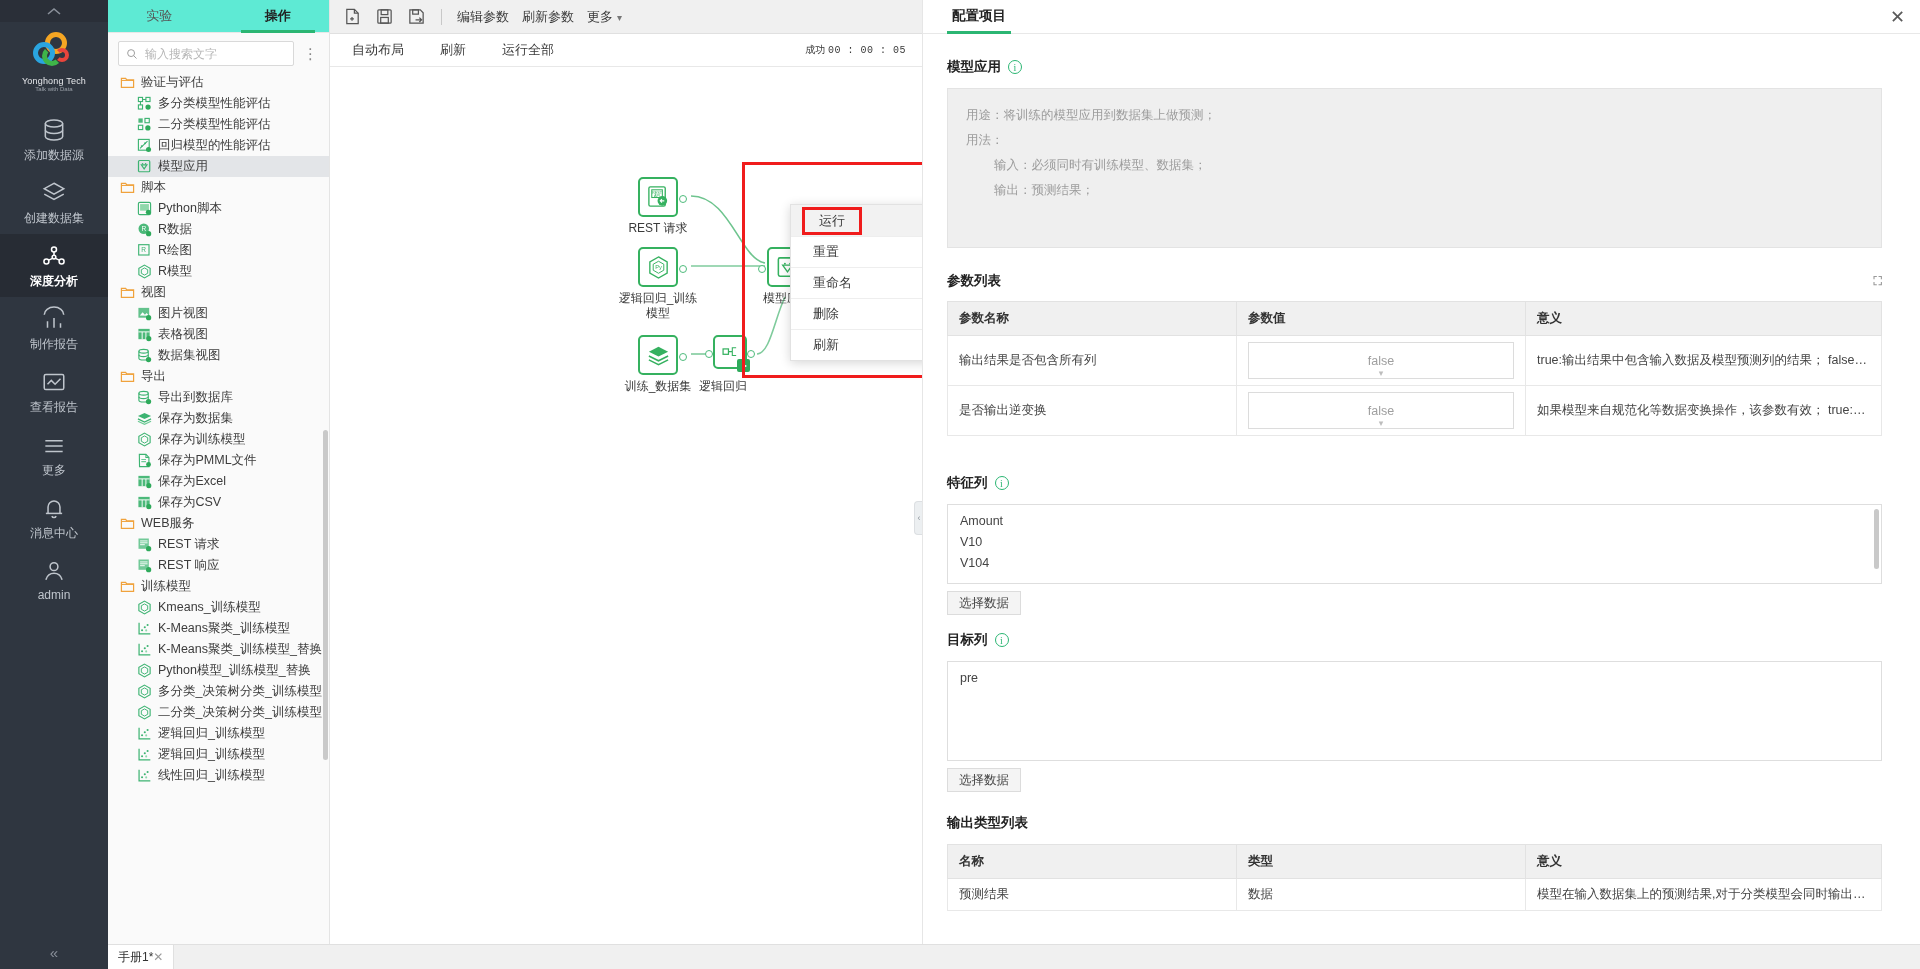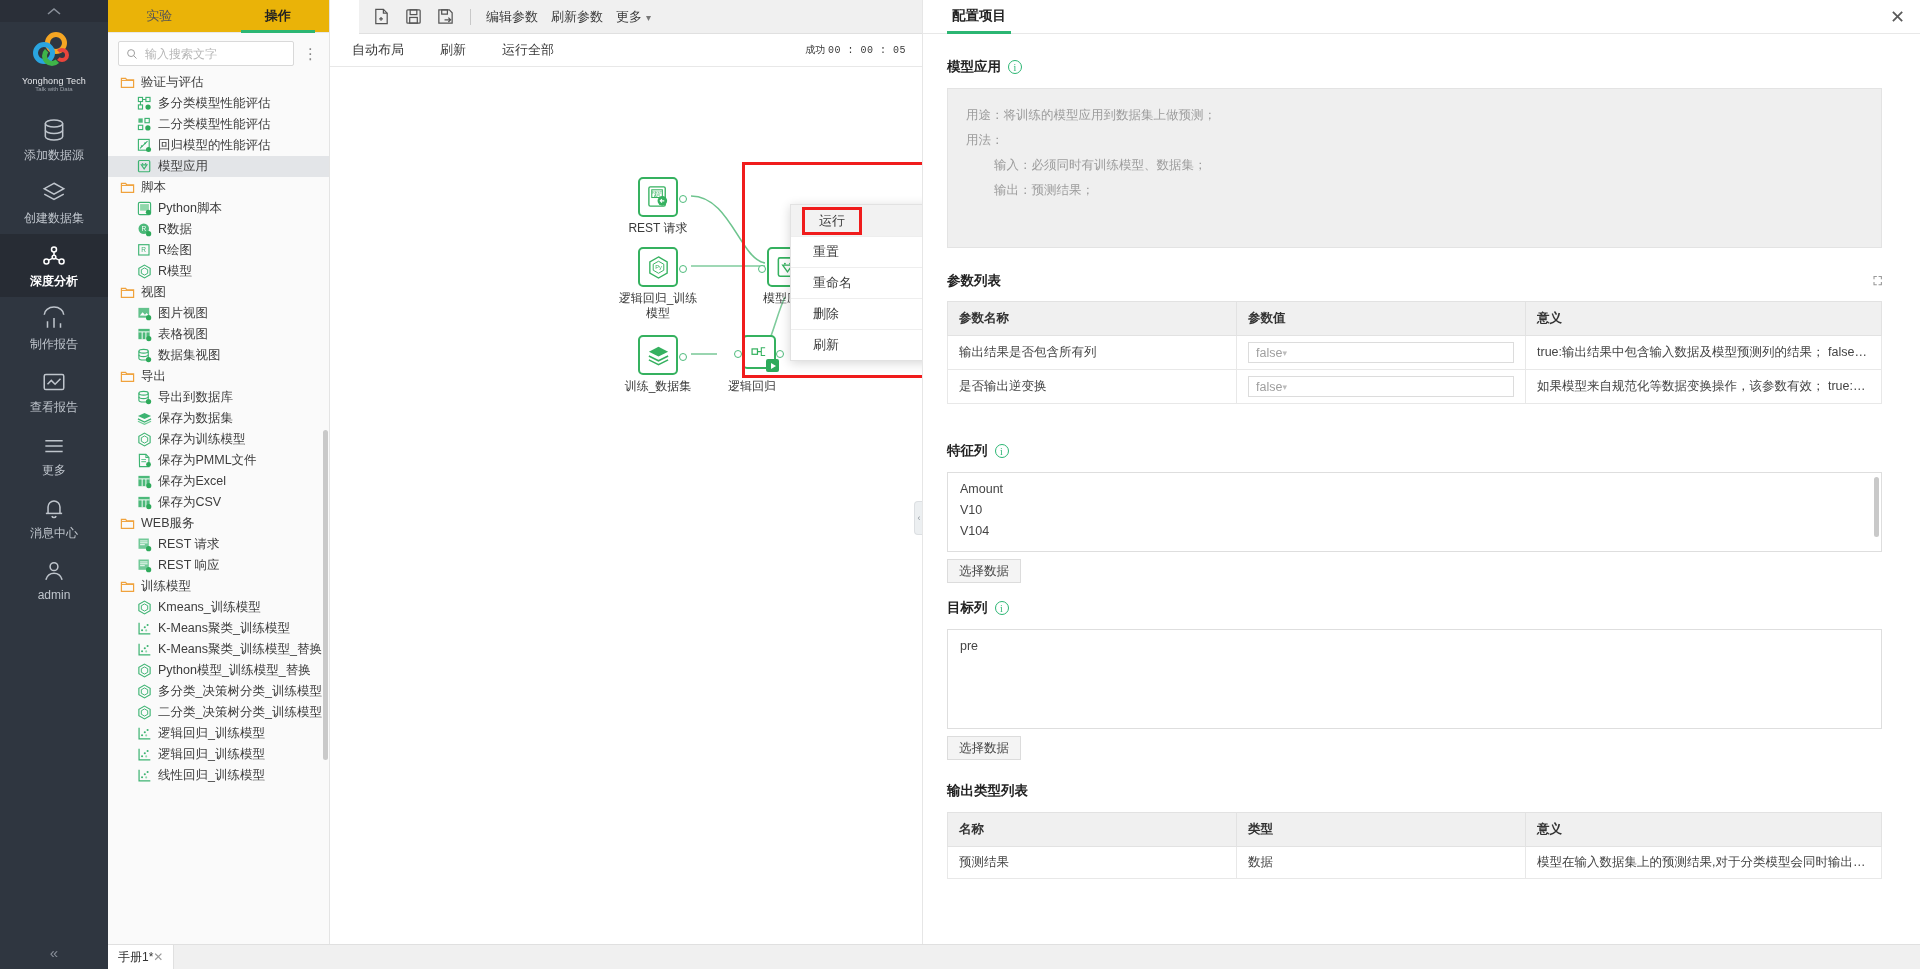--- a/index.html
+++ b/index.html
@@ -55,21 +55,21 @@
     cursor: pointer;
   }
 
   
   .treepanel {
     width: 222px; flex: 0 0 222px; height: 969px;
     background: #fafafa; border-right: 1px solid #e4e4e4;
     display: flex; flex-direction: column; position: relative;
   }
   .tree-tabs {
-    height: 33px; display: flex; background: #eab308; border-bottom: 1px solid #e8e8e8;
+    height: 33px; display: flex; background: #5eead4; border-bottom: 1px solid #e8e8e8;
     flex: 0 0 33px;
     gap: 16px;
   }
   .tree-tab {
     flex: 1; display: flex; align-items: center; justify-content: center;
     font-size: 13px; color: #555; cursor: pointer; position: relative;
   }
   .tree-tab.active { color: #222; font-weight: bold; }
   .tree-tab.active::after {
     content: ""; position: absolute; bottom: -1px; left: 14px; right: 14px;
@@ -114,21 +114,21 @@
   .tree-hscroll {
     position: absolute; left: 0; bottom: 12px; width: 212px; height: 6px;
     background: #f0f0f0;
   }
   .tree-hscroll i { display:block; width: 150px; height: 6px; background: #c4c4c4; }
 
   
   .center { flex: 1 1 auto; display: flex; flex-direction: column; min-width: 0; position: relative; }
   .toolbar {
     height: 34px; flex: 0 0 34px; background: #f0f0f0; border-bottom: 1px solid #e0e0e0;
-    display: flex; align-items: center; gap: 13px; padding-left: 13px; margin-left: 29px;
+    display: flex; align-items: center; gap: 13px; padding-left: 13px;
   }
   .tb-ic { width: 19px; height: 19px; cursor: pointer; color: #555; }
   .tb-ic svg { width: 19px; height: 19px; fill: none; stroke: #555; stroke-width: 1.3; }
   .tb-sep { width: 1px; height: 16px; background: #c8c8c8; margin: 0 2px; }
   .tb-txt { font-size: 13px; color: #3a3a3a; cursor: pointer; }
   .caret { display: inline-block; margin-left: 4px; color: #777; font-size: 10px; }
 
   .subbar {
     height: 33px; flex: 0 0 33px; background: #fff; border-bottom: 1px solid #e8e8e8;
     display: flex; align-items: center; padding-left: 22px; gap: 36px;
@@ -246,23 +246,23 @@
     background: #f0f0f0; border: 1px solid #e2e2e2;
     font-size: 12.5px; font-weight: bold; color: #333;
     text-align: left; padding: 8px 11px; height: 32px;
   }
   table.grid td {
     border: 1px solid #e8e8e8; font-size: 12.5px; color: #444;
     padding: 6px 11px; height: 32px; overflow: hidden;
     white-space: nowrap; text-overflow: ellipsis;
   }
   .selectbox {
-    width: 100%; height: 21px; border: 1px solid #dcdcdc; background: #fff;
-    display: flex; align-items: center; justify-content: flex-start;
-    padding: 0 7px; font-size: 12.5px; color: #9f9f9f; cursor: pointer;
+    width: 100%; height: 37px; border: 1px solid #dcdcdc; background: #fff;
+    display: flex; align-items: center; justify-content: flex-end;
+    padding: 0 7px; font-size: 12.5px; color: #9f9f9f; cursor: pointer; flex-direction: column;
   }
   .selectbox .ch { color: #bdbdbd; font-size: 9px; }
 
   .listbox {
     border: 1px solid #dedede; height: 96px; overflow: hidden;
     position: relative; background: #fff; padding: 6px 0 0;
   }
   .listbox .li { padding: 3px 12px; font-size: 12.5px; color: #444; height: 21px; cursor: pointer; }
   .listbox .sb {
     position: absolute; right: 2px; top: 4px; width: 5px; height: 60px;
@@ -860,21 +860,21 @@
           <svg viewBox="0 0 26 26">
             <path d="M13 4 23 9 13 14 3 9z" fill="#35b15f"></path>
             <path d="M3 13.5 13 18.5 23 13.5" fill="none" stroke="#35b15f" stroke-width="1.6"></path>
             <path d="M3 17.5 13 22.5 23 17.5" fill="none" stroke="#35b15f" stroke-width="1.6"></path>
           </svg>
           <span class="port out"></span>
         </div>
         <div class="cap">训练_数据集</div>
       </div>
 
-      <div class="node" style="left:412px; top:268px; width:20px;">
+      <div class="node" style="left:383px; top:268px; width:20px;">
         <div class="box" style="width:34px;height:34px;">
           <svg viewBox="0 0 26 26" style="width:20px;height:20px;">
             <rect x="4" y="9" width="7" height="7" fill="none" stroke="#35b15f" stroke-width="1.6"></rect>
             <path d="M11 12.5h5M16 12.5v-5h5M16 12.5v5h5" fill="none" stroke="#35b15f" stroke-width="1.4"></path>
           </svg>
           <span class="port in" style="top:13px;left:-10px;"></span>
           <span class="port out" style="top:13px;right:-10px;"></span>
           <span class="runbadge"></span>
         </div>
         <div class="cap">逻辑回归</div>

